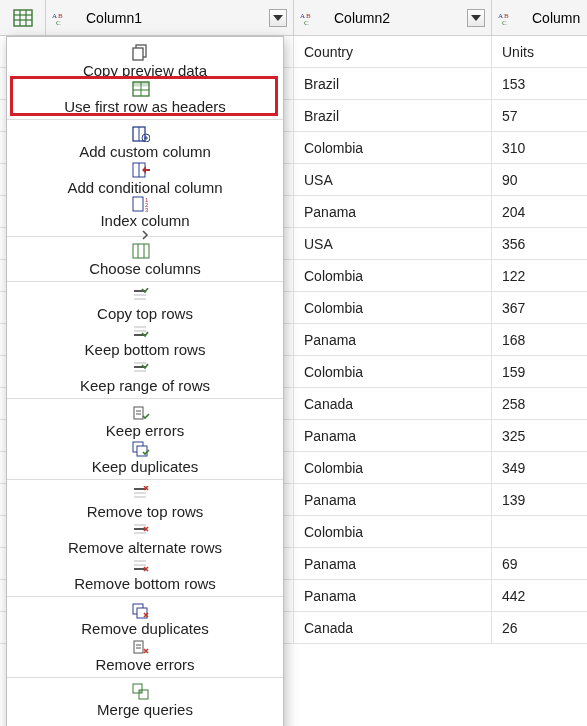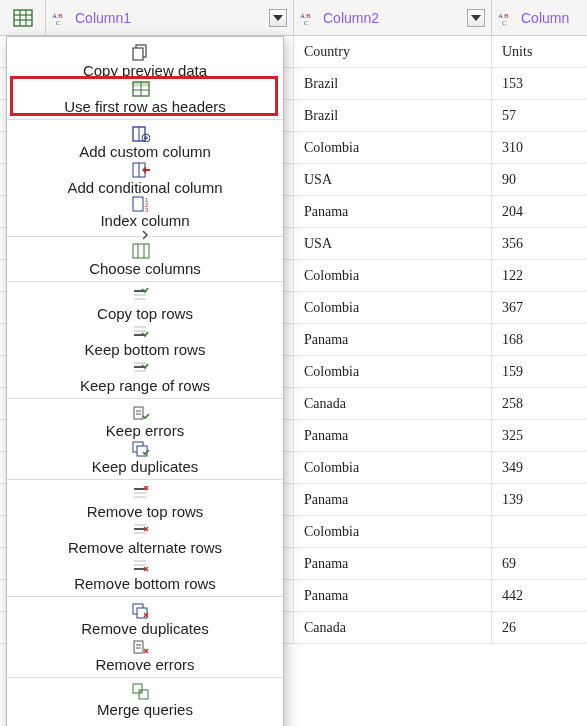--- a/index.html
+++ b/index.html
@@ -22,39 +22,38 @@
     .hdr-cell {
       border-right: 1px solid #d0d0d0;
       display: flex; align-items: center;
       padding: 0 6px;
     }
     .hdr-tableicon { width: 46px; justify-content: center; }
     .hdr-col1 { flex: 0 0 248px; }
     .hdr-col2 { flex: 0 0 198px; }
     .hdr-col3 { flex: 1; border-right: none; }
     .type-icon { width: 22px; height: 18px; display: flex; align-items: center; }
-    .col-name { margin-left: 1px; flex: 1; color: #8b5cf6;}
+    .col-name { margin-left: 12px; flex: 1; color: #000000;}
     .dd-btn {
       width: 18px; height: 18px;
       border: 1px solid #a8a8a8;
       background: linear-gradient(#fff,#e9e9e9);
       display: flex; align-items: center; justify-content: center;
     }
 
     
     .grid {
       position: absolute;
       top: 36px; left: 0; right: 0;
     }
     .grow {
       display: flex;
       height: 32px;
       border-bottom: 1px solid #e2e2e2;
       align-items: center;
-      font-family: Liberation Serif, serif;
     }
     .gcell {
       border-right: 1px solid #e2e2e2;
       height: 100%;
       display: flex; align-items: center;
       padding: 0 10px;
       color: #222;
     }
     .gcell.c1 { flex: 0 0 294px; }  
     .gcell.c2 { flex: 0 0 198px; }

